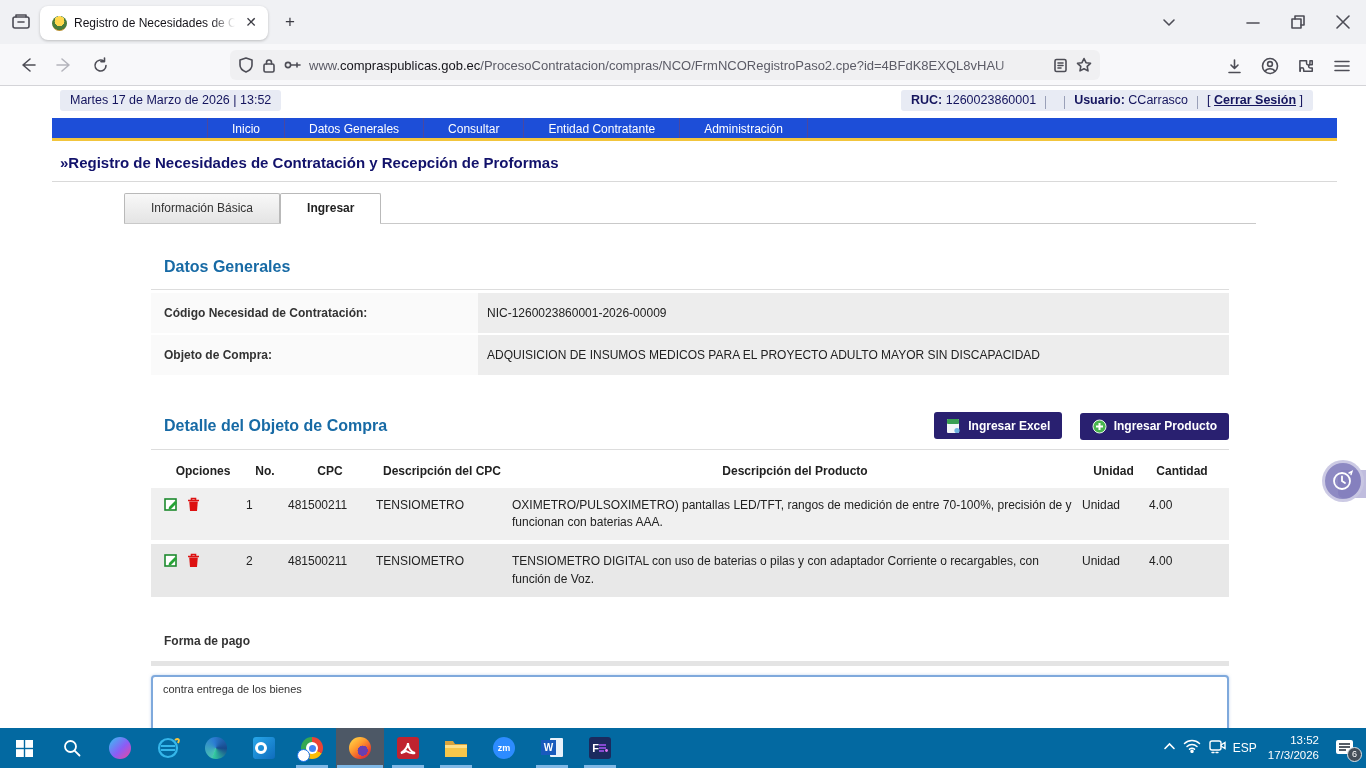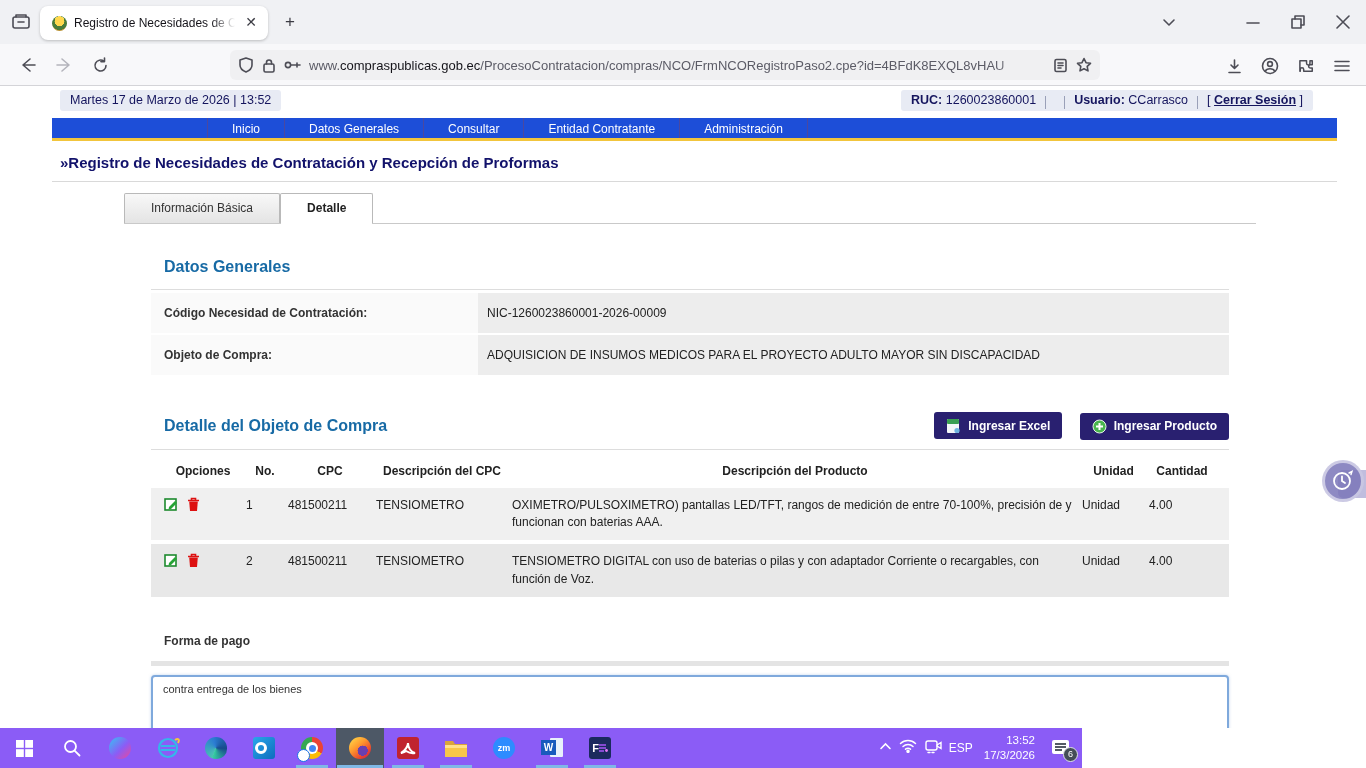--- a/index.html
+++ b/index.html
@@ -124,22 +124,22 @@
     clip-path:polygon(100% 0, 100% 100%, 0 100%); }
 
   #floatwidget { position:absolute; top:374px; left:1306px; z-index:5; }
   #floatwidget .tabbit { position:absolute; left:16px; top:10px; width:38px; height:28px;
     background:rgba(140,135,195,.55); border-radius:5px; }
   #floatwidget .circ { position:absolute; left:0; top:0; width:42px; height:42px;
     border-radius:50%; background:rgba(122,117,185,.85); border:3px solid rgba(255,255,255,.55);
     display:flex; align-items:center; justify-content:center; }
 
   
-  #taskbar { position:absolute; top:728px; left:0; width:1082px; height:40px;
-    background:#8b5cf6; display:flex; align-items:stretch; }
+  #taskbar { position:absolute; top:728px; left:0; width:1366px; height:40px;
+    background:#0369a1; display:flex; align-items:stretch; }
   .tbtn { width:48px; height:40px; display:flex; align-items:center;
     justify-content:center; position:relative; flex:none; }
   .tbtn.active-app { background:#4d5866; }
   .tbtn .runbar { position:absolute; bottom:0; left:8px; right:8px; height:3px;
     background:#7fb8e6; }
   .tbtn.active-app .runbar { left:1px; right:1px; }
   .tile { width:22px; height:22px; border-radius:3px; position:relative; }
   #tray { margin-left:auto; display:flex; align-items:center; gap:7px;
     padding-right:6px; color:#fff; }
   #tray .txt { font-size:12px; }
@@ -271,21 +271,21 @@
     <span class="item">Consultar</span>
     <span class="item">Entidad Contratante</span>
     <span class="item">Administración</span>
   </div>
 
   <div id="pagetitle">»Registro de Necesidades de Contratación y Recepción de Proformas</div>
   <div id="titleline"></div>
 
   <div id="tabsrow">
     <span class="ftab">Información Básica</span>
-    <span class="ftab active">Detalle</span>
+    <span class="ftab active">Ingresar</span>
   </div>
   <div id="tabline"></div>
 
   <div id="content">
 
     <h2 class="sect" id="dg-head">Datos Generales</h2>
     <div id="dg-line"></div>
     <div class="dgrow">
       <div class="lbl">Código Necesidad de Contratación:</div>
       <div class="val">NIC-1260023860001-2026-00009</div>

